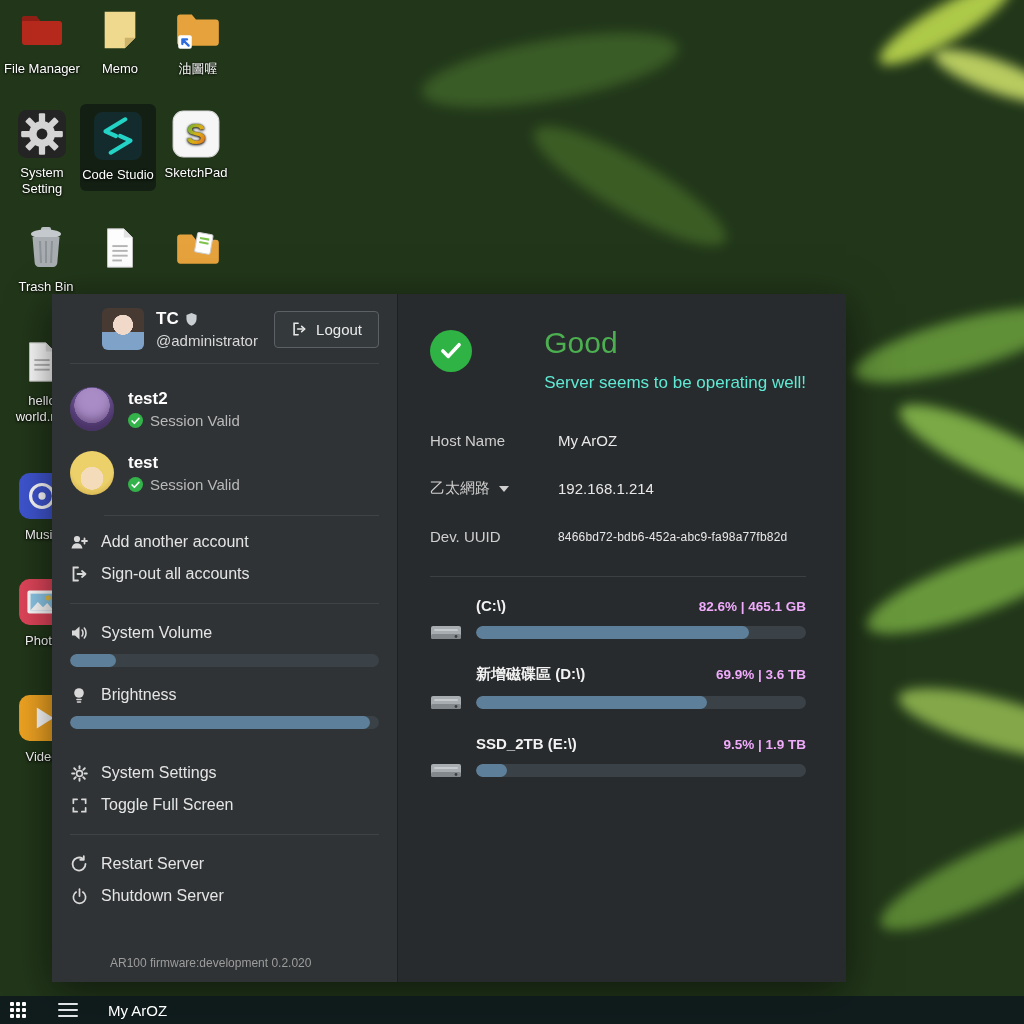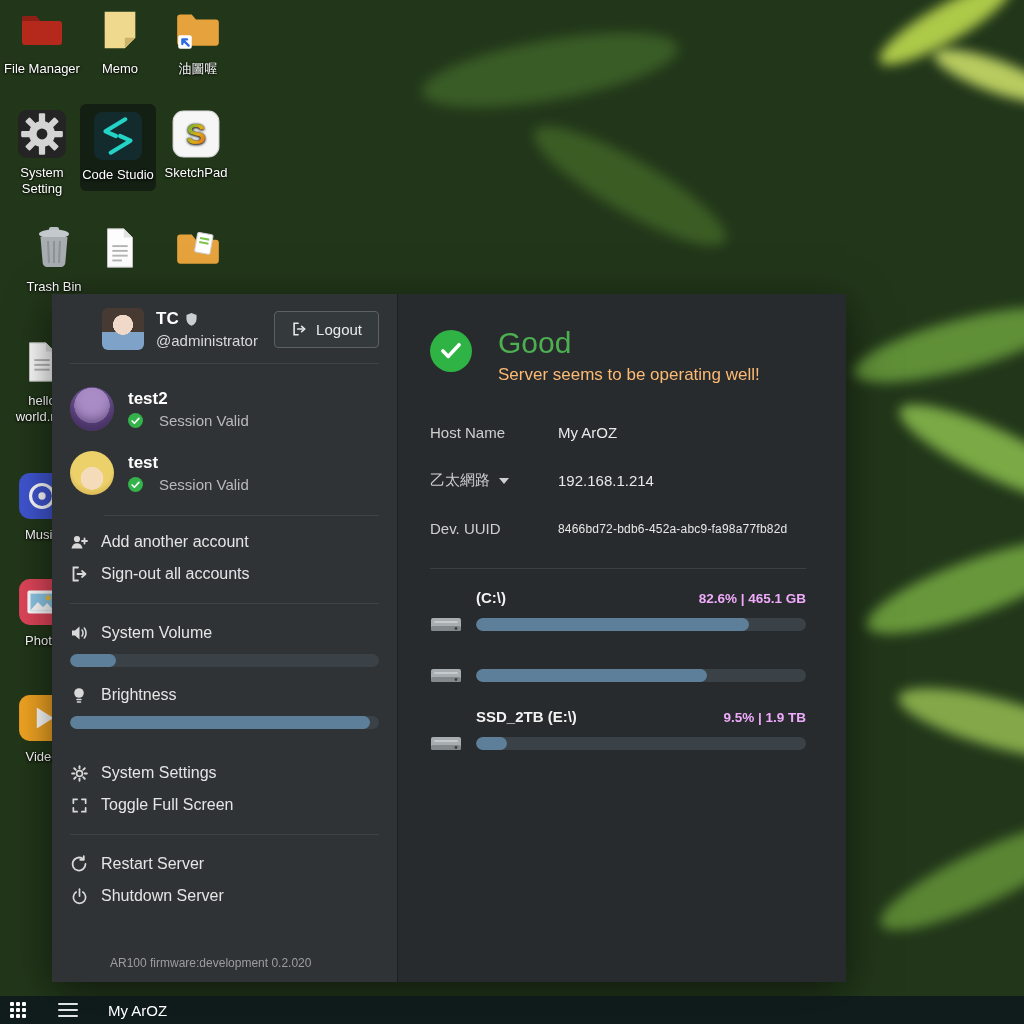--- a/index.html
+++ b/index.html
@@ -48,39 +48,39 @@
   hr.div-short { border:0; border-top:1px solid #3f4346; margin:10px 0 10px 34px; }
 
   .account { display:flex; align-items:center; margin:10px 0; cursor:pointer; }
   .acct-avatar { width:44px; height:44px; border-radius:50%; flex:none; }
   .acct-avatar.monster { background:radial-gradient(circle at 50% 42%, #a98cc6 0 52%, #6d5594 53%);
     box-shadow:inset 0 -10px 12px rgba(40,20,60,.55); }
   .acct-avatar.blonde { background:radial-gradient(circle at 50% 62%, #f4dcba 0 32%, rgba(0,0,0,0) 33%),
     radial-gradient(circle at 50% 38%, #ecd06a 0 58%, #c9a23f 100%); }
   .acct-info { margin-left:14px; }
   .acct-name { font-weight:bold; font-size:17px; color:#fff; }
-  .acct-status { display:flex; align-items:center; gap:16px; font-size:15px; color:#b9b9b9; margin-top:3px; }
+  .acct-status { display:flex; align-items:center; gap:7px; font-size:15px; color:#b9b9b9; margin-top:3px; }
   .check-badge { width:15px; height:15px; border-radius:50%; background:#33b34a;
     display:inline-flex; align-items:center; justify-content:center; flex:none; }
 
   .menu-item { display:flex; align-items:center; gap:13px; padding:7px 0; font-size:16px; color:#e5e5e5; cursor:pointer; }
   .menu-item .mi { width:18px; height:18px; display:flex; align-items:center; justify-content:center; flex:none; }
 
   .bar { height:13px; background:#3a4247; border-radius:7px; margin:5px 0 12px; overflow:hidden; cursor:pointer; }
   .bar-fill { height:100%; background:#5d7f99; border-radius:7px; }
   .gap-sm { height:16px; }
 
   .firmware { margin-top:auto; font-size:12px; color:#9d9d9d; padding-top:8px;margin-left:40px; }
 
   
-  .status-header { display:flex; align-items:flex-start; gap:26px; margin:18px 0 24px; }
+  .status-header { display:flex; align-items:flex-start; gap:26px; margin:18px 0 24px;justify-content:space-between; }
   .big-check { width:42px; height:42px; border-radius:50%; background:#2eb344; flex:none;
     display:flex; align-items:center; justify-content:center; margin-top:4px; }
   .status-title { font-size:30px; color:#4caf50; font-weight:500; }
-  .status-sub { font-size:17px; color:#fdba74; margin-top:5px; }
+  .status-sub { font-size:17px; color:#5eead4; margin-top:13px; }
 
   .info-row { display:flex; align-items:center; margin:15px 0; font-size:15px; }
   .info-label { width:128px; color:#cfcfcf; display:flex; align-items:center; gap:9px; flex:none; }
   .info-value { color:#e8e8e8; }
   .uuid { font-size:12px; letter-spacing:.2px; }
   .caret { width:0; height:0; border-left:5px solid transparent; border-right:5px solid transparent;
     border-top:6px solid #cfcfcf; display:inline-block; }
 
   hr.div-right { border:0; border-top:1px solid #3c4043; margin:16px 0 4px; }
 
@@ -191,21 +191,21 @@
             <stop offset="1" stop-color="#e2572b"></stop>
           </linearGradient>
         </defs>
         <rect x="2" y="2" width="44" height="44" rx="10" fill="#f6f6f6" stroke="#d9d9d9"></rect>
         <text x="24" y="34" font-size="29" font-weight="bold" text-anchor="middle" fill="url(#sg)">S</text>
       </svg>
   </span>
   <span>SketchPad</span>
 </div>
 
-<div class="dicon" style="left:16px;top:222px">
+<div class="dicon" style="left:8px;top:222px">
   <span class="ic">
     <svg width="48" height="48" viewBox="0 0 48 48">
         <rect x="19" y="3" width="10" height="5" rx="2" fill="#b9bfc2"></rect>
         <ellipse cx="24" cy="10" rx="15" ry="4.5" fill="#c3c9cc"></ellipse>
         <path d="M10.5 13h27l-2.2 26c-.2 2.3-2 4-4.3 4H17c-2.3 0-4.1-1.7-4.3-4z" fill="#a7adb1"></path>
         <g stroke="#8d9396" stroke-width="2">
           <line x1="18" y1="17" x2="19" y2="39"></line>
           <line x1="24" y1="17" x2="24" y2="39"></line>
           <line x1="30" y1="17" x2="29" y2="39"></line>
         </g>
@@ -507,20 +507,24 @@
               <circle cx="26" cy="15.5" r="1.4" fill="#3c4043"></circle>
             </svg>
         </span>
         <div class="disk-bar">
           <div class="bar-fill" style="width: 82.6%;"></div>
         </div>
       </div>
     </div>
 
     <div class="disk">
+      <div class="disk-head">
+        <span class="disk-name">新增磁碟區 (D:\)</span>
+        <span class="disk-usage">69.9% | 3.6 TB</span>
+      </div>
       <div class="disk-row">
         <span class="drv">
           <svg width="32" height="22" viewBox="0 0 32 22">
               <rect x="1" y="5" width="30" height="13" rx="2" fill="#a8adb1"></rect>
               <rect x="1" y="13" width="30" height="5" rx="2" fill="#83888c"></rect>
               <rect x="4" y="8" width="24" height="2" rx="1" fill="#c6cacd"></rect>
               <circle cx="26" cy="15.5" r="1.4" fill="#3c4043"></circle>
             </svg>
         </span>
         <div class="disk-bar">

